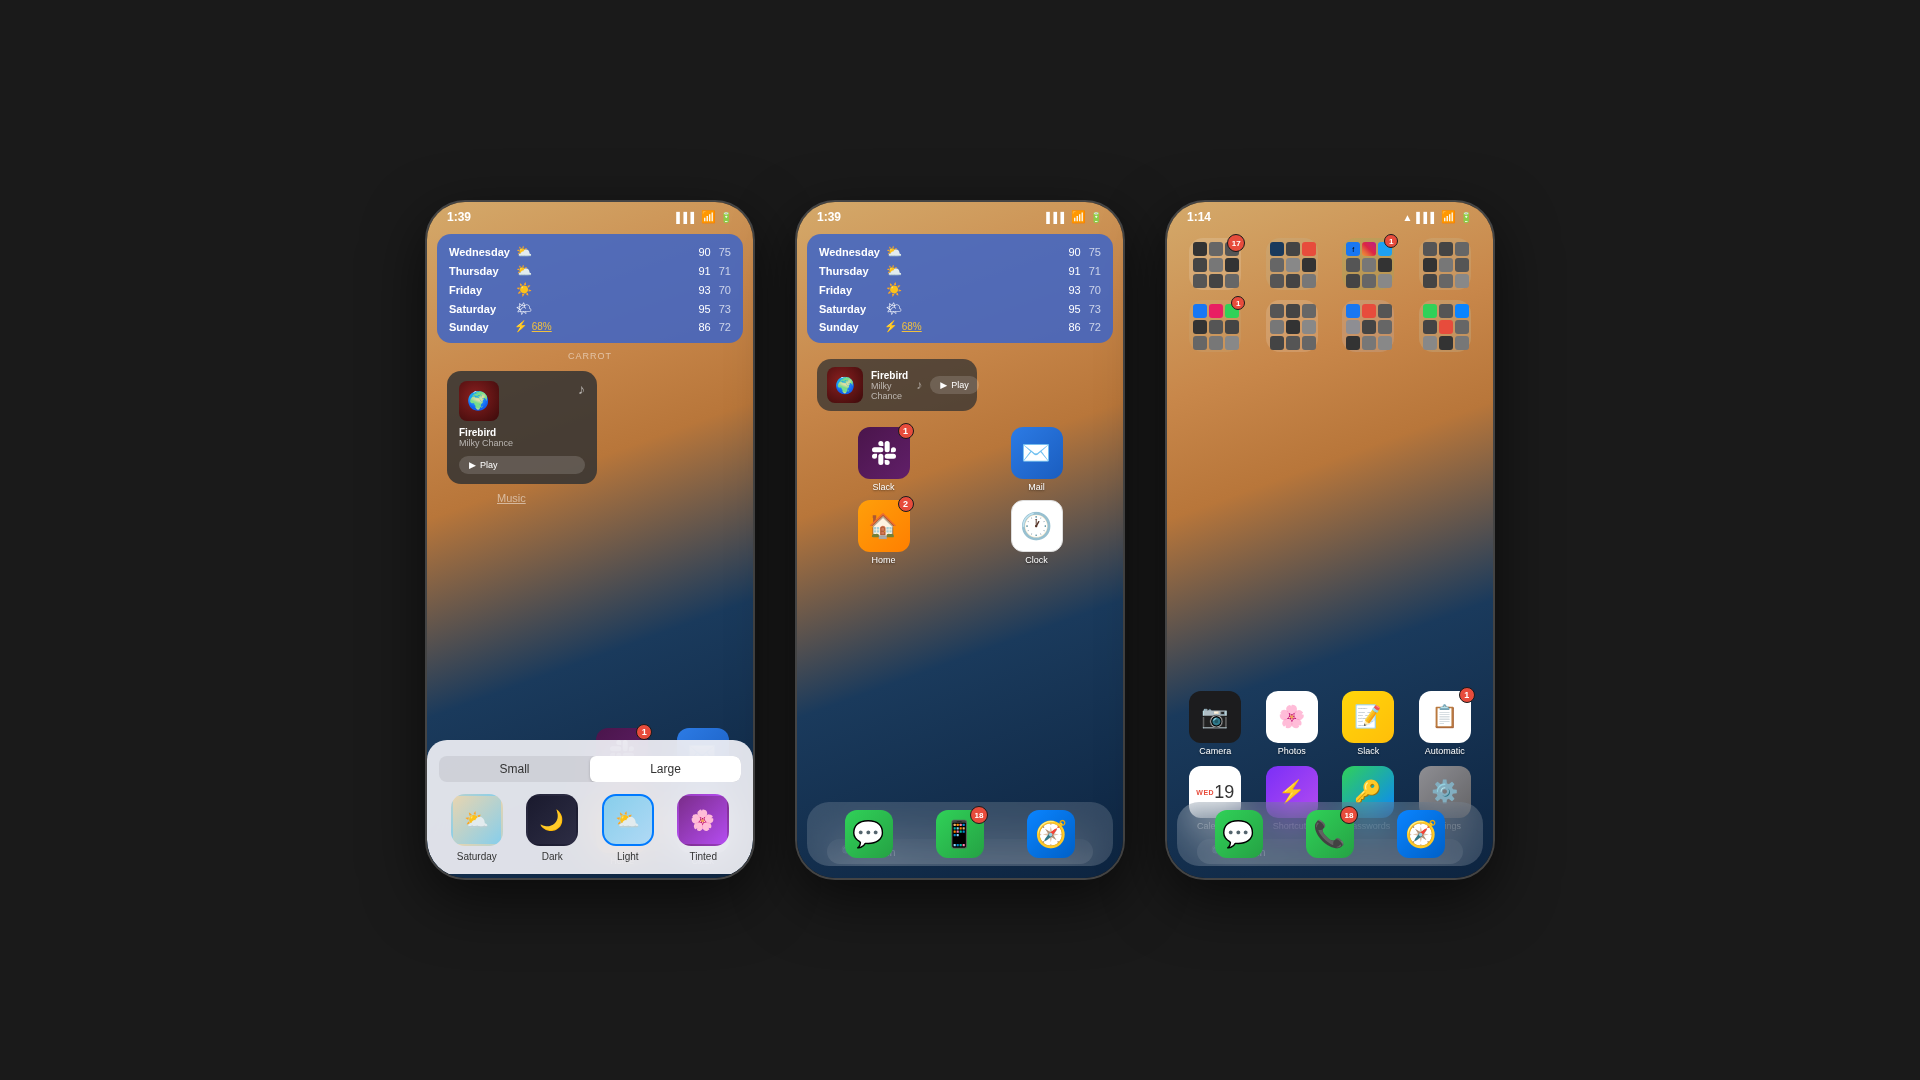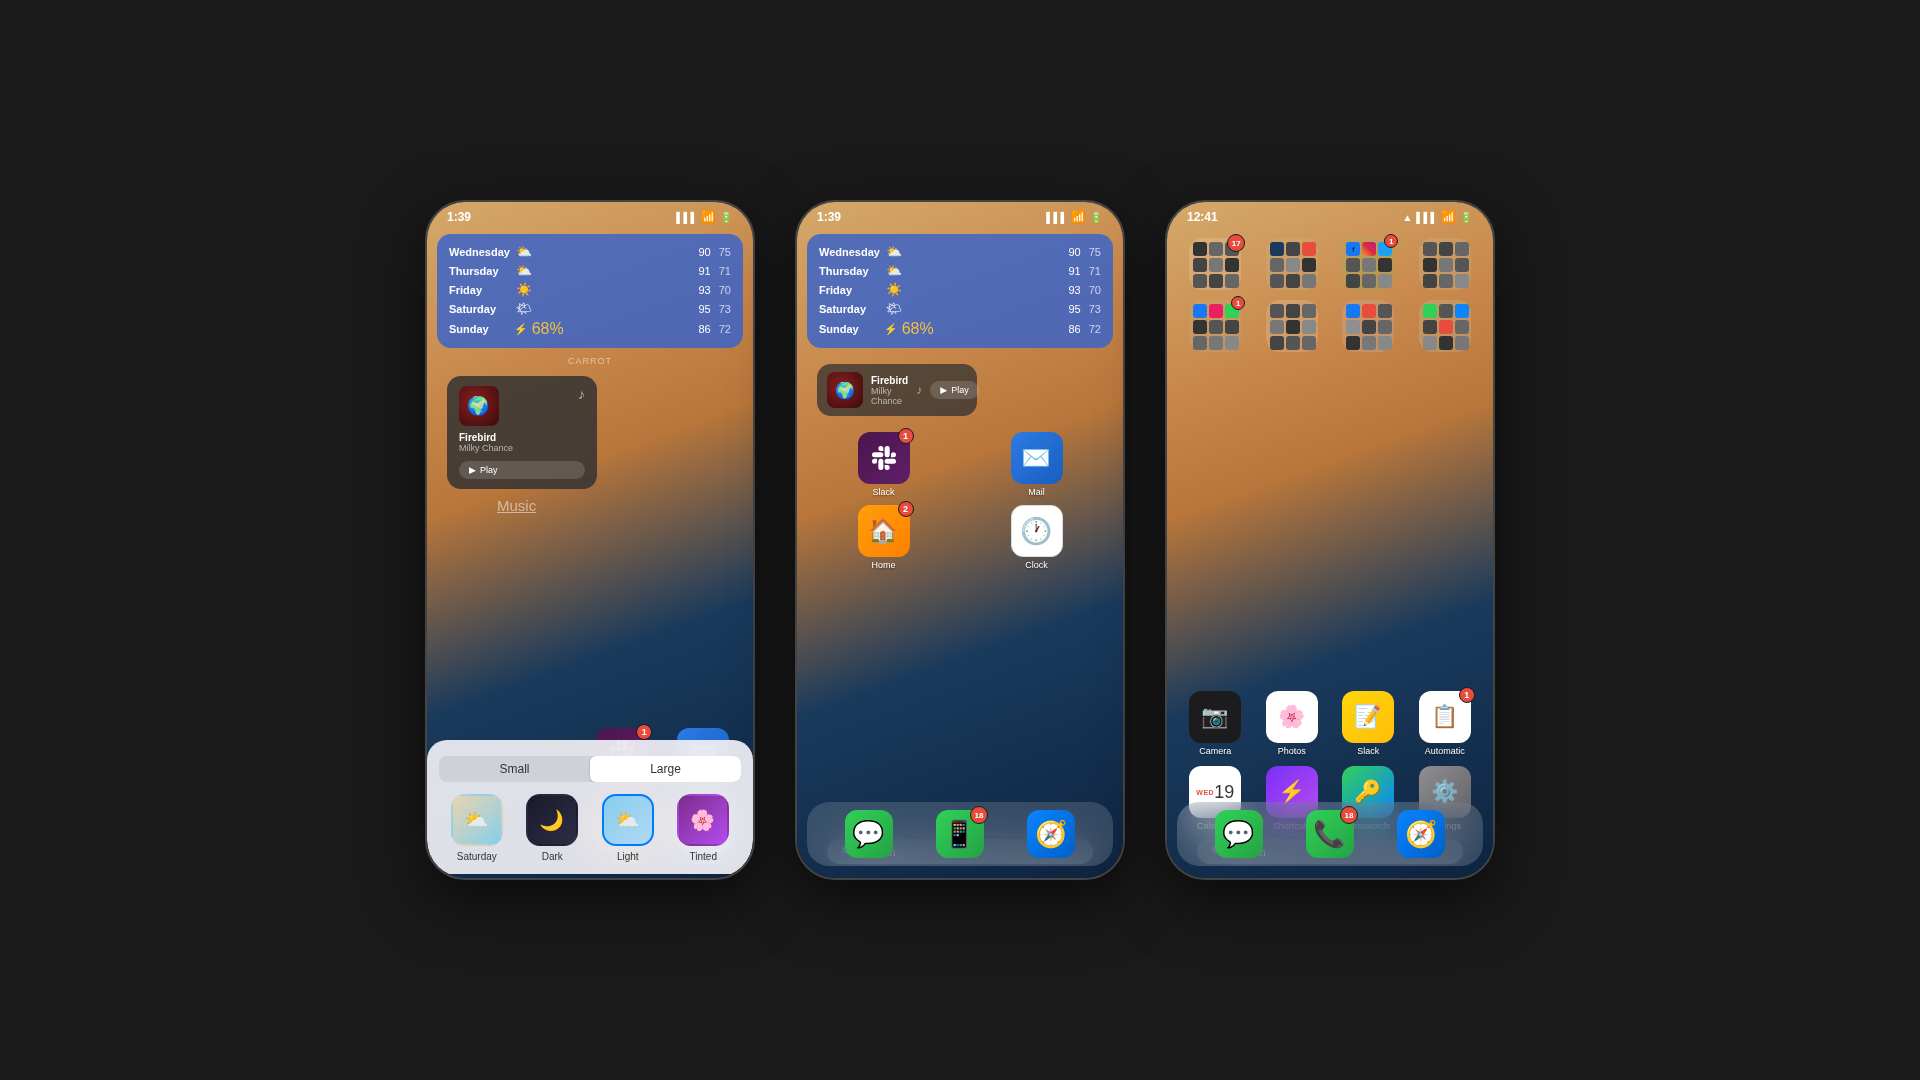--- a/index.html
+++ b/index.html
@@ -410,21 +410,22 @@
       border-radius: 14px;
       padding: 8px 10px;
       display: flex;
       align-items: center;
       gap: 8px;
       width: 160px;
     }
 
     .weather-percent {
       color: #f0c040;
-      font-size: 16px;
+      font-size: 10px;
+      text-decoration: underline;
     }
 
     .spacer { flex: 1; }
   </style>
 </head>
 <body>
 
 <div class="phone">
   <div class="phone-bg"></div>
 
@@ -496,21 +497,21 @@
         </div>
         <div class="music-info">
           <div class="music-title">Firebird</div>
           <div class="music-artist">Milky Chance</div>
         </div>
         <button class="music-play-btn">
           <span>▶</span>
           <span>Play</span>
         </button>
       </div>
-      <div class="music-label" style="margin-left: 60px; color: rgba(255,255,255,0.5); font-size:15px;text-decoration:underline;">Music</div>
+      <div class="music-label" style="margin-left: 60px; color: rgba(255,255,255,0.5); font-size:11px;text-decoration:underline;">Music</div>
     </div>
 
     <div class="app-row" style="margin-top: auto; margin-bottom: 4px; padding-left: 155px;">
       <div class="app-item">
         <div class="app-icon icon-slack">
           <span style="font-size:20px;">
             <svg width="24" height="24" viewBox="0 0 24 24" fill="white">
               <path d="M5.042 15.165a2.528 2.528 0 0 1-2.52 2.523A2.528 2.528 0 0 1 0 15.165a2.527 2.527 0 0 1 2.522-2.52h2.52v2.52zm1.271 0a2.527 2.527 0 0 1 2.521-2.52 2.527 2.527 0 0 1 2.521 2.52v6.313A2.528 2.528 0 0 1 8.834 24a2.528 2.528 0 0 1-2.521-2.522v-6.313zM8.834 5.042a2.528 2.528 0 0 1-2.521-2.52A2.528 2.528 0 0 1 8.834 0a2.528 2.528 0 0 1 2.521 2.522v2.52H8.834zm0 1.271a2.528 2.528 0 0 1 2.521 2.521 2.528 2.528 0 0 1-2.521 2.521H2.522A2.528 2.528 0 0 1 0 8.834a2.528 2.528 0 0 1 2.522-2.521h6.312zm10.122 2.521a2.528 2.528 0 0 1 2.522-2.521A2.528 2.528 0 0 1 24 8.834a2.528 2.528 0 0 1-2.522 2.521h-2.522V8.834zm-1.268 0a2.528 2.528 0 0 1-2.523 2.521 2.527 2.527 0 0 1-2.52-2.521V2.522A2.527 2.527 0 0 1 15.165 0a2.528 2.528 0 0 1 2.523 2.522v6.312zm-2.523 10.122a2.528 2.528 0 0 1 2.523 2.522A2.528 2.528 0 0 1 15.165 24a2.527 2.527 0 0 1-2.52-2.522v-2.522h2.52zm0-1.268a2.527 2.527 0 0 1-2.52-2.523 2.526 2.526 0 0 1 2.52-2.52h6.313A2.527 2.527 0 0 1 24 15.165a2.528 2.528 0 0 1-2.522 2.523h-6.313z"></path>
             </svg>
           </span>
@@ -693,21 +694,21 @@
       </div>
       <div class="dock-icon icon-safari" style="font-size:26px;">🧭</div>
     </div>
   </div>
 </div>
 
 <div class="phone">
   <div class="phone-bg phone3-bg"></div>
 
   <div class="status-bar">
-    <span>12:41</span>
+    <span>1:14</span>
     <div class="status-icons">
       <span style="font-size:10px;">▲</span>
       <span style="font-size:10px;">▌▌▌</span>
       <span>📶</span>
       <span style="font-size:10px;">🔋</span>
     </div>
   </div>
 
   <div class="phone-content">
 

